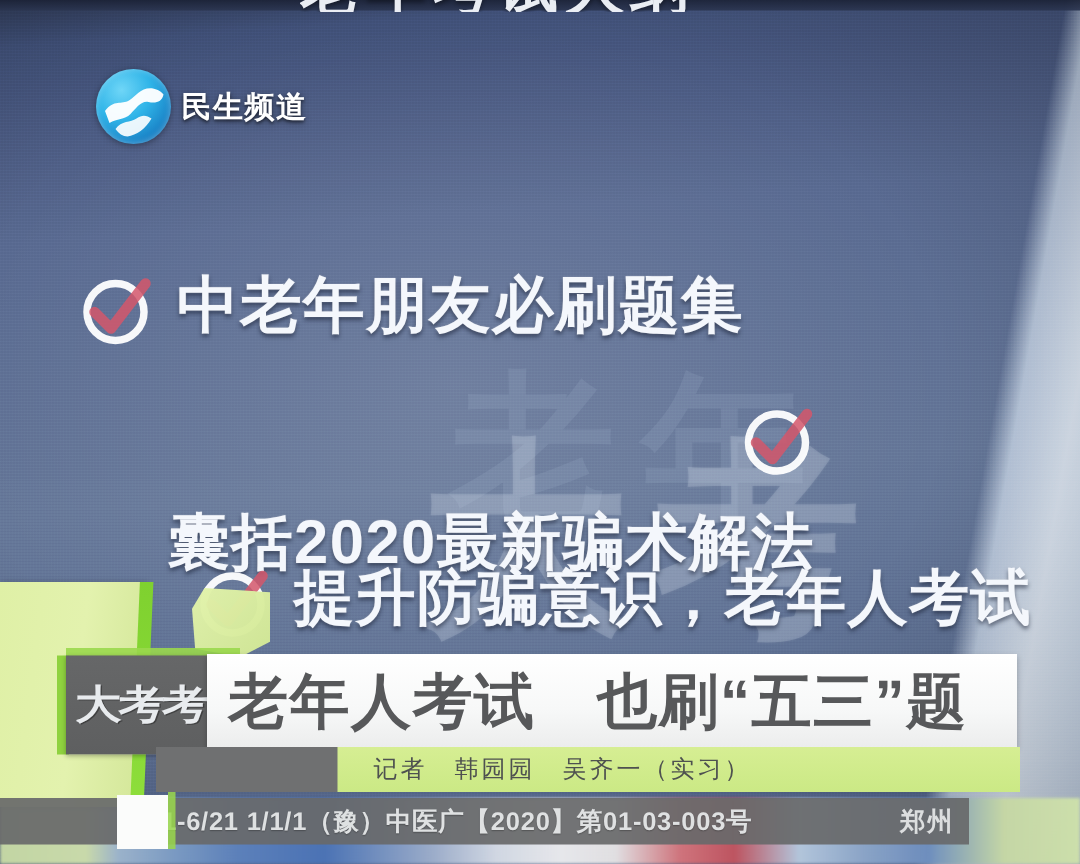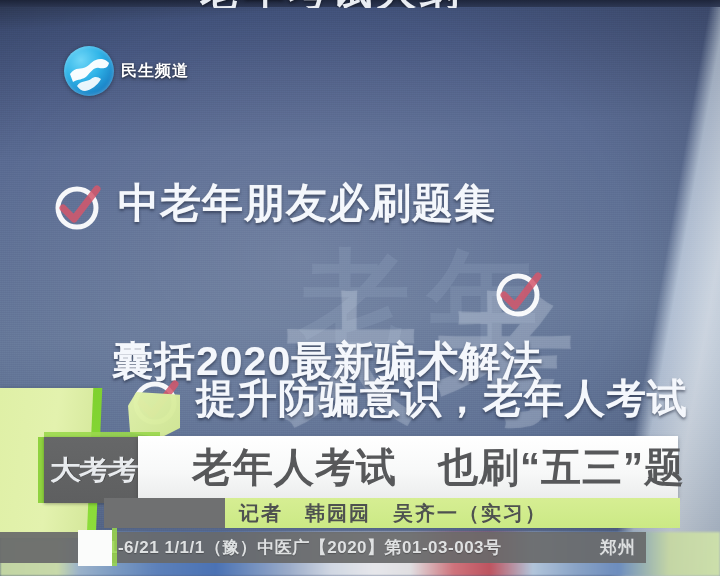--- a/index.html
+++ b/index.html
@@ -102,21 +102,21 @@
     filter:drop-shadow(0 1px 2px rgba(0,0,0,.35));
   }
   .logo-mark{
     position:relative;width:50px;height:50px;border-radius:50%;
     background:radial-gradient(circle at 34% 28%,#6fd6f7 0%,#2fb4e8 40%,#1b86c9 72%,#1569ad 100%);
     overflow:hidden;
     box-shadow:0 0 4px rgba(255,255,255,.35) inset;
   }
   .logo-mark svg{position:absolute;inset:0;}
   .logo-text{
-    color:#ffffff;font-size:16px;font-weight:bold;letter-spacing:1px;
+    color:#ffffff;font-size:20px;font-weight:bold;letter-spacing:1px;
     text-shadow:0 1px 2px rgba(0,0,0,.45);
   }
 
   
   .bullets{position:absolute;left:0;top:0;width:100%;height:100%;}
   .bullet{
     position:absolute;display:flex;align-items:flex-end;gap:16px;
     white-space:nowrap;
   }
   .bullet .mark{
@@ -185,35 +185,35 @@
 
   .lt-headline{
     position:absolute;left:138px;top:436px;width:540px;height:62px;
     background:linear-gradient(180deg,#ffffff 0%,#f7f8f8 60%,#eceded 100%);
     box-shadow:0 2px 4px rgba(0,0,0,.25);
     display:flex;align-items:center;
   }
   .lt-headline span{
     color:#57585a;
     font-size:40px;font-weight:bold;letter-spacing:1px;
-    padding-left:14px;white-space:nowrap;margin-left:40px;
+    padding-left:14px;white-space:nowrap;
   }
 
   .lt-sub-gray{
     position:absolute;left:104px;top:498px;width:124px;height:30px;
     background:#6f7071;
   }
   .lt-sub{
     position:absolute;left:225px;top:498px;width:455px;height:30px;
     background:linear-gradient(180deg,#d6ee93 0%,#cbe985 100%);
     display:flex;align-items:center;
   }
   .lt-sub span{
-    color:#4e5150;font-size:20px;font-weight:bold;letter-spacing:2px;
-    padding-left:14px;white-space:nowrap;
+    color:#4e5150;font-size:16px;font-weight:normal;letter-spacing:2px;
+    padding-left:24px;white-space:nowrap;
   }
 
   
   .ticker{
     position:absolute;left:0;top:532px;width:646px;height:31px;
     background:rgba(104,105,106,.92);
     display:flex;align-items:center;
     overflow:hidden;
   }
   .ticker .t-text{

